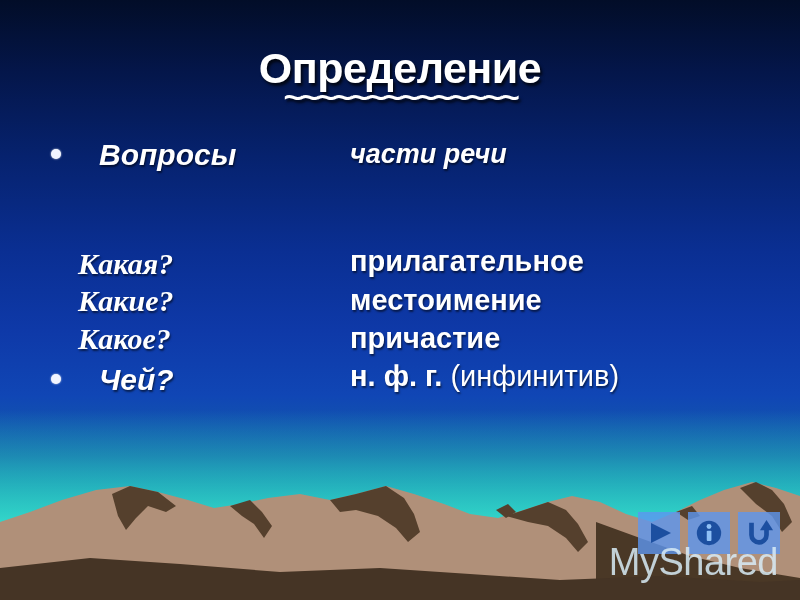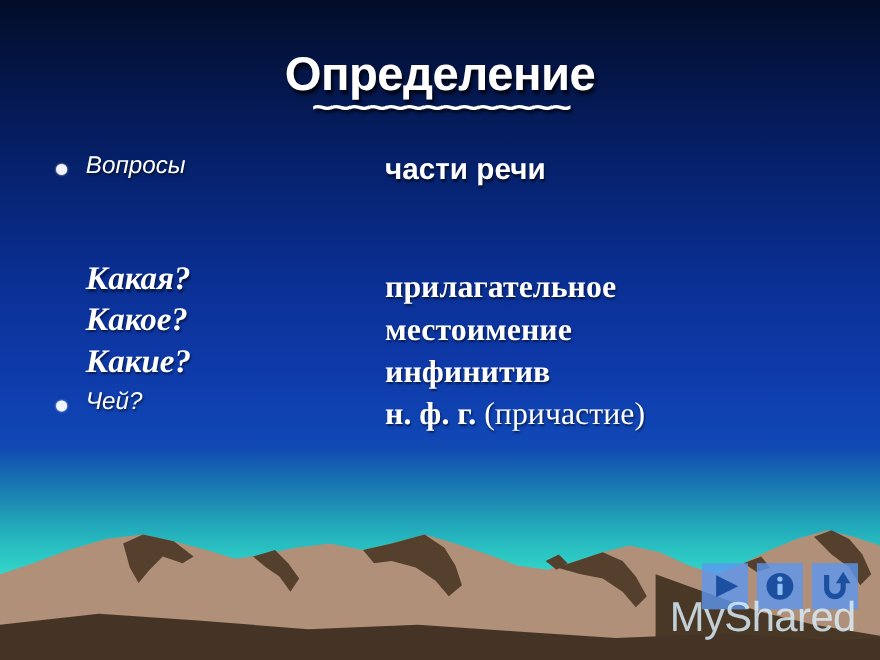--- a/index.html
+++ b/index.html
@@ -92,56 +92,57 @@
     position: absolute;
     left: 11px;
     top: 13px;
     width: 10px;
     height: 10px;
     border-radius: 50%;
     background: #f2f5ff;
     box-shadow: 0 0 2px rgba(255,255,255,0.9);
   }
   .q-text {
-    font-size: 22px;
-    font-weight: normal;
+    font-size: 30px;
+    font-weight: bold;
     font-style: italic;
     color: #ffffff;
     line-height: 1.24;
     text-shadow: 1px 2px 2px rgba(0,0,0,0.55);
     white-space: pre;
+    margin-left: 21px;
   }
   .sub-line {
     padding-left: 38px;
     font-size: 30px;
     font-weight: bold;
     font-style: italic;
     color: #ffffff;
     line-height: 1.24;
     text-shadow: 1px 2px 2px rgba(0,0,0,0.55);
     font-family: Liberation Serif, serif;
   }
   .gap-1 { height: 72px; }
   .gap-2 { height: 4px; }
 
   .r-head {
     font-size: 27px;
     font-weight: bold;
+    font-style: italic;
     color: #ffffff;
     line-height: 1.2;
     text-shadow: 1px 2px 2px rgba(0,0,0,0.55);
   }
   .r-gap { height: 72px; }
   .r-item {
     font-size: 29px;
     font-weight: bold;
     color: #ffffff;
     line-height: 1.32;
     text-shadow: 1px 2px 2px rgba(0,0,0,0.55);
-    font-family: Liberation Serif, serif;
   }
   .r-item .normal {
     font-weight: normal;
   }
 
   
   .mountains {
     position: absolute;
     left: 0;
     bottom: 0;
@@ -208,40 +209,40 @@
   <div class="col-left">
 
     <div class="bullet-row">
       <span class="bullet-dot"></span>
       <div class="q-text">Вопросы</div>
     </div>
 
     <div class="gap-1"></div>
 
     <div class="sub-line">Какая?</div>
+    <div class="sub-line">Какие?</div>
     <div class="sub-line">Какое?</div>
-    <div class="sub-line">Какие?</div>
 
     <div class="gap-2"></div>
 
     <div class="bullet-row">
       <span class="bullet-dot"></span>
       <div class="q-text">Чей?</div>
     </div>
   </div>
 
   <div class="col-right">
     <div class="r-head">части речи</div>
 
     <div class="r-gap"></div>
 
     <div class="r-item"><span>прилагательное</span><span class="normal"></span></div>
     <div class="r-item"><span>местоимение</span><span class="normal"></span></div>
-    <div class="r-item"><span>инфинитив</span><span class="normal"></span></div>
-    <div class="r-item"><span>н. ф. г.</span><span class="normal"> (причастие)</span></div>
+    <div class="r-item"><span>причастие</span><span class="normal"></span></div>
+    <div class="r-item"><span>н. ф. г.</span><span class="normal"> (инфинитив)</span></div>
   </div>
 
   <svg class="mountains" viewBox="0 0 800 140" preserveAspectRatio="none">
 
     <path fill="#b09079" d="M0,62 L30,52 L62,40 L96,30 L130,26 L158,32 L188,40 L214,48 L240,44 L268,38 L300,34 L330,40 L356,34 L386,26 L414,34 L444,44 L470,54 L498,58 L524,50 L548,42 L572,36 L600,42 L626,54 L652,62 L676,52 L700,40 L724,30 L752,22 L776,28 L800,36 L800,140 L0,140 Z"></path>
 
     <path fill="#55402d" d="M112,34 L130,26 L158,32 L176,46 L166,52 L148,46 L136,58 L126,70 L118,56 Z"></path>
     <path fill="#55402d" d="M230,46 L250,40 L262,52 L272,66 L264,78 L254,64 L242,56 Z"></path>
     <path fill="#55402d" d="M330,40 L356,34 L386,26 L404,38 L414,54 L420,72 L408,82 L396,68 L378,56 L356,50 L340,52 Z"></path>
     <path fill="#55402d" d="M506,56 L524,50 L548,42 L566,50 L578,64 L588,82 L578,92 L566,78 L548,66 L528,62 Z"></path>

